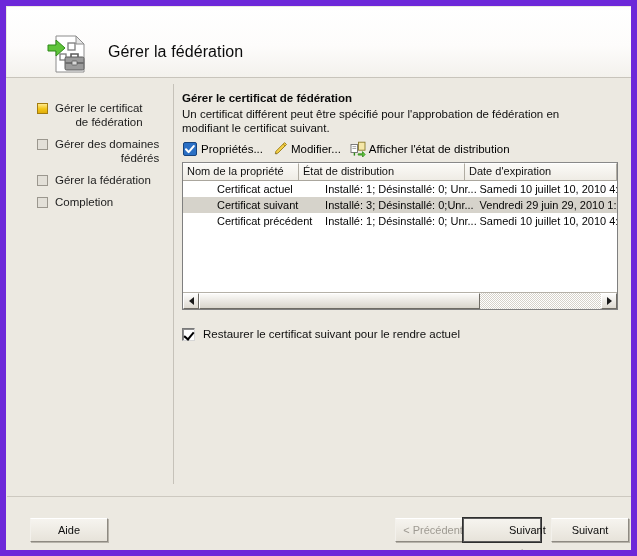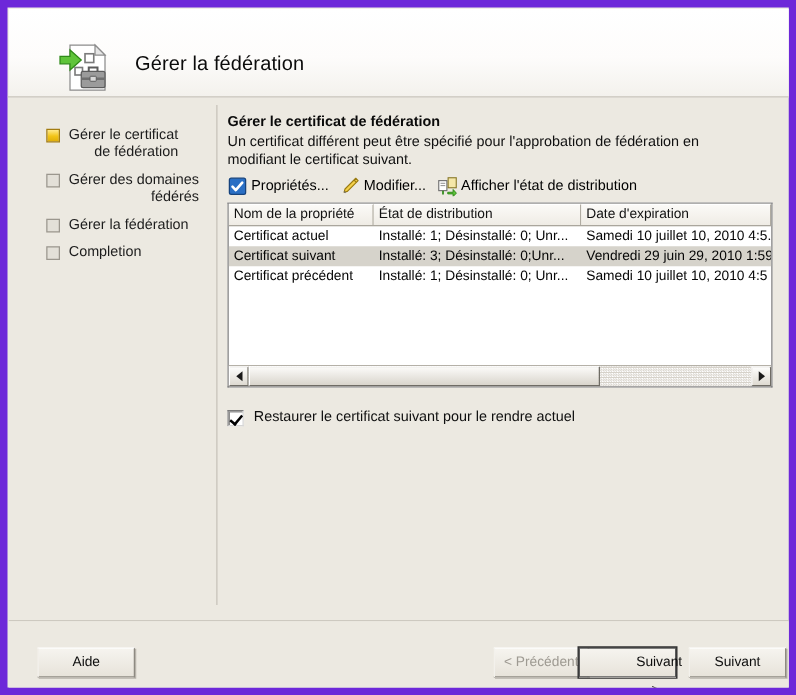--- a/index.html
+++ b/index.html
@@ -168,20 +168,21 @@
     white-space: nowrap;
   }
   .lv-th.c0 { width: 116px; }
   .lv-th.c1 { width: 166px; }
   .lv-th.c2 { width: 152px; }
   .lv-body { position: relative; }
   .lv-row {
     display: flex;
     height: 16px;
     align-items: center;
+    padding-left: 30px;
   }
   .lv-row.selected { background: #d6d3cb; }
   .lv-td {
     box-sizing: border-box;
     padding: 0 4px;
     font-size: 11px;
     line-height: 16px;
     color: #050505;
     overflow: hidden;
     white-space: nowrap;

